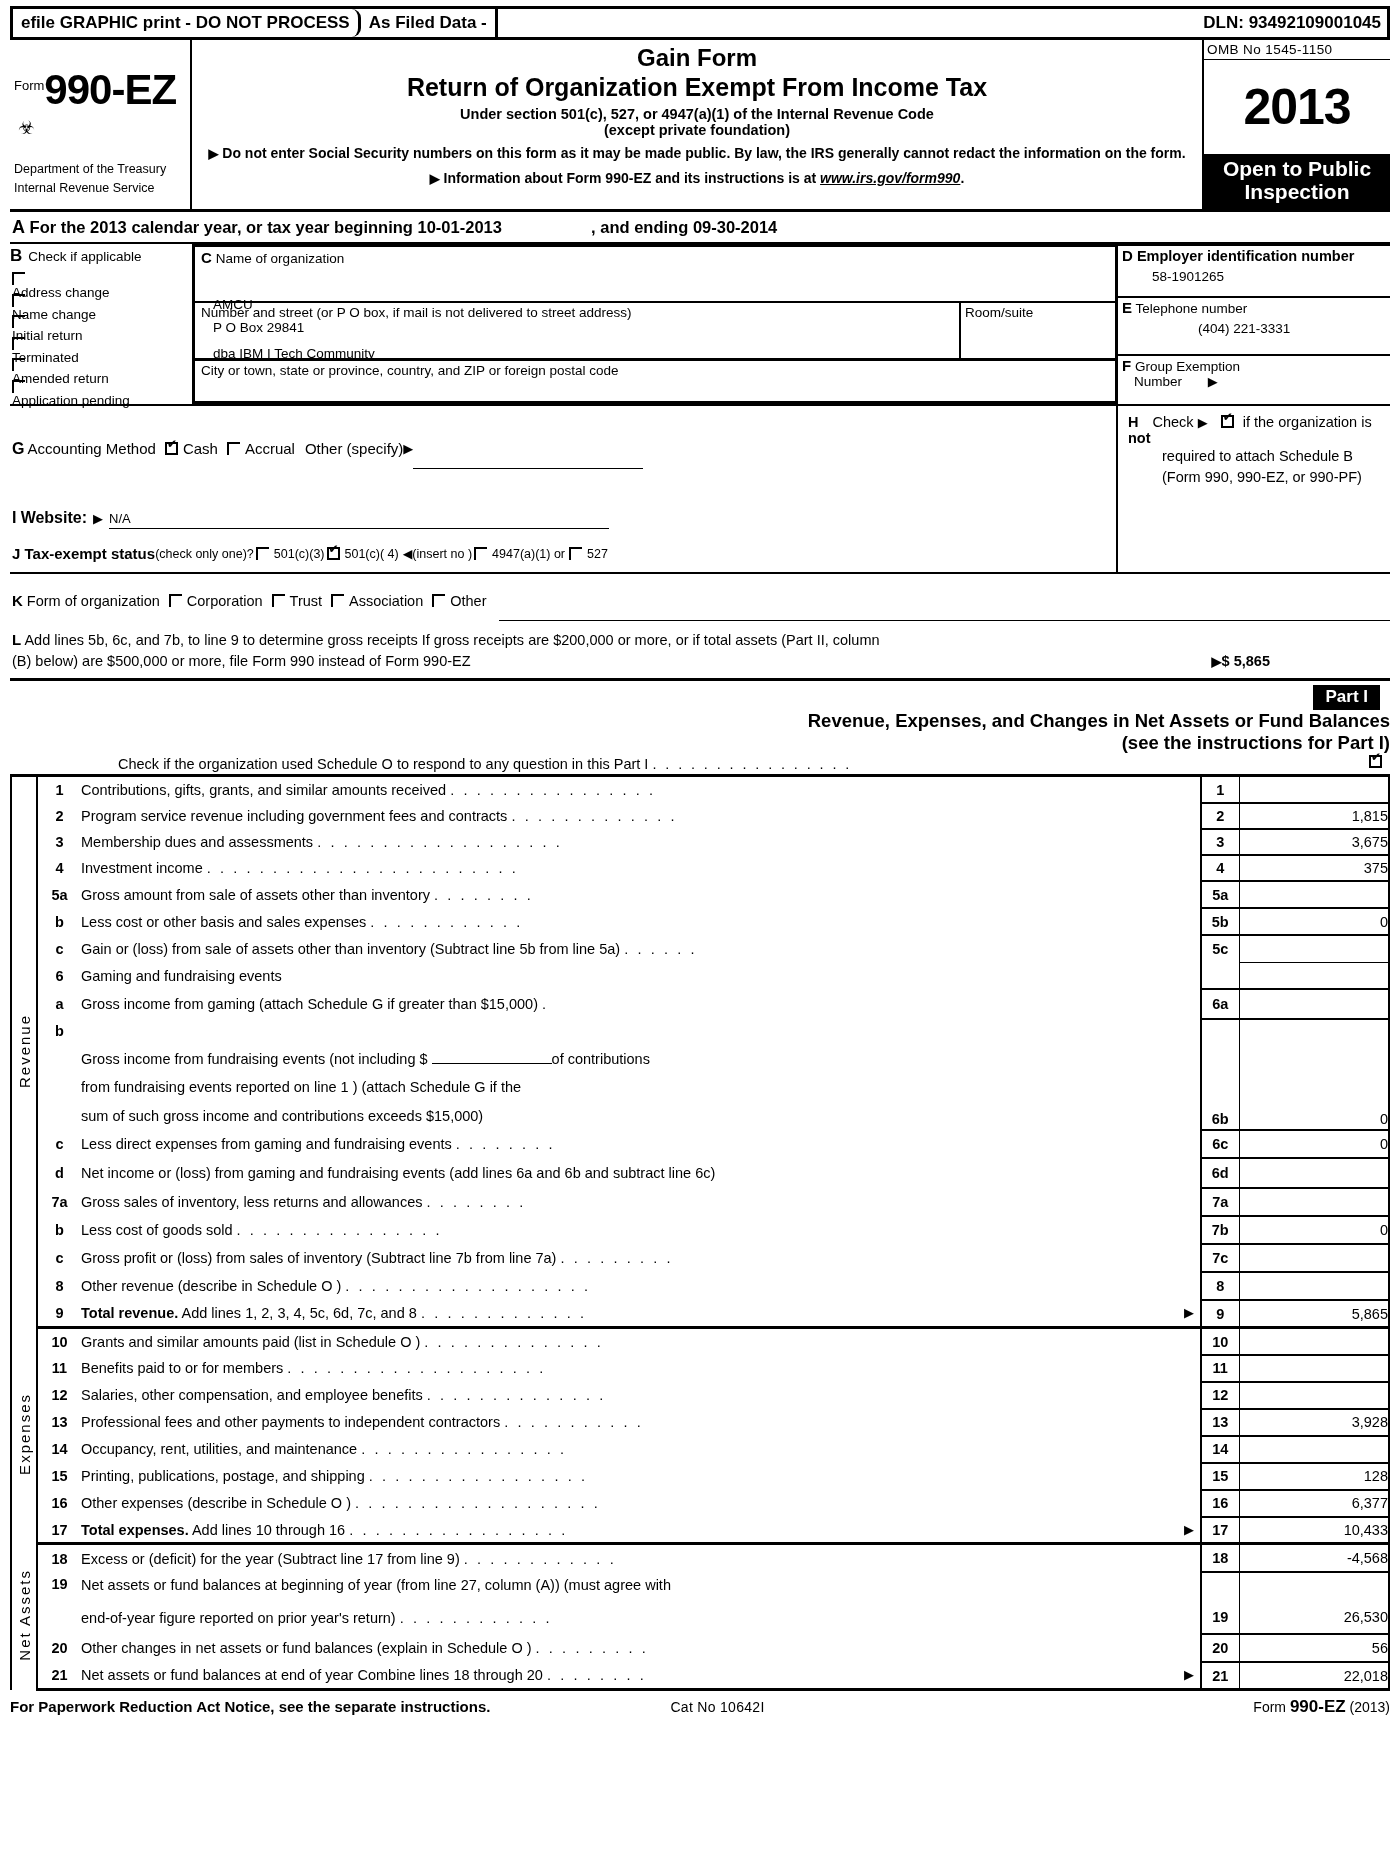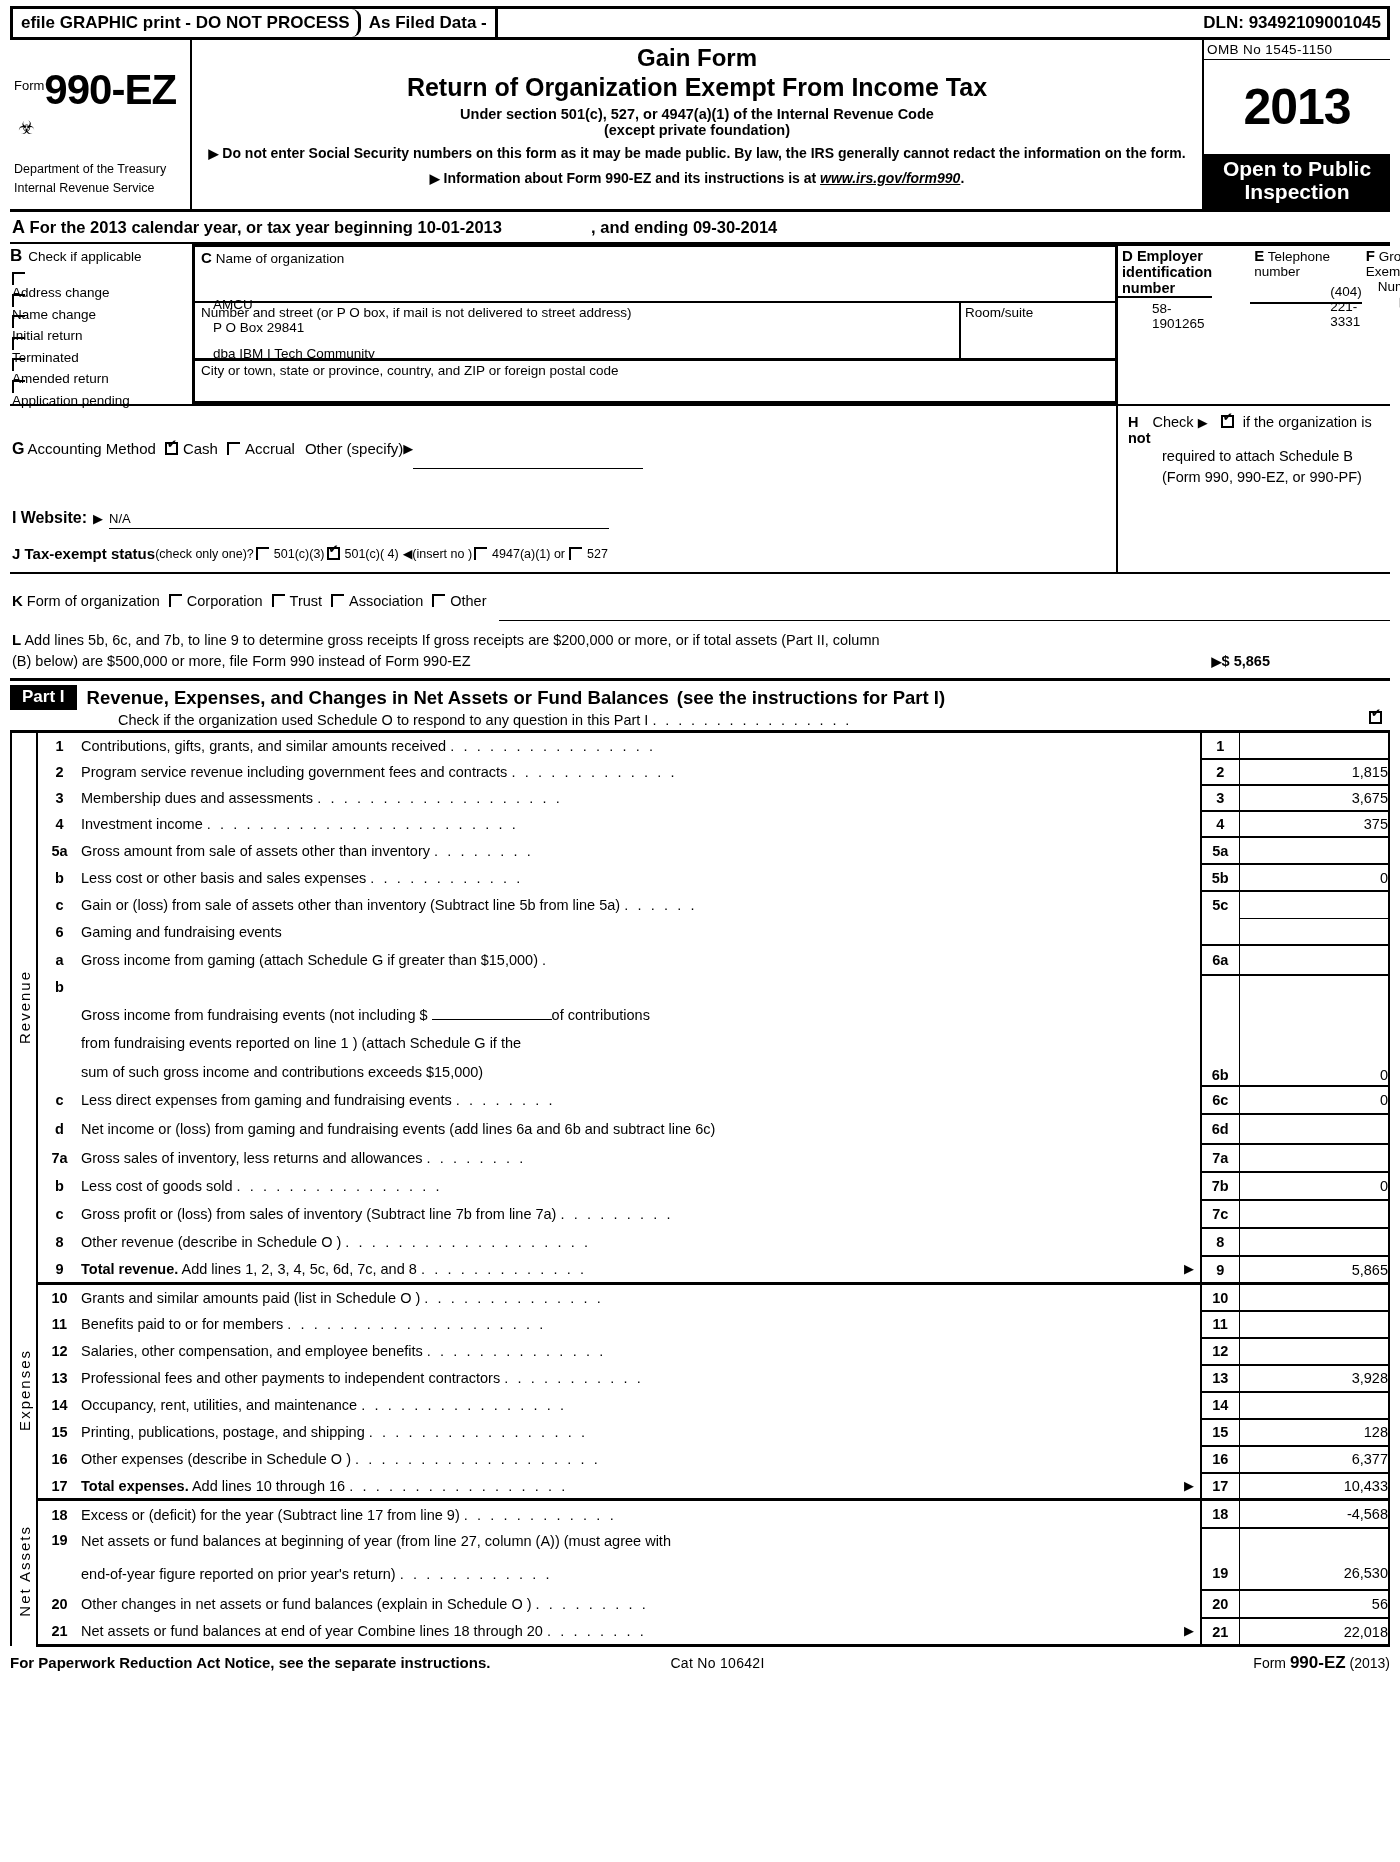--- a/index.html
+++ b/index.html
@@ -71,24 +71,24 @@
   .bcd-name .v { font-size: 13.5px; padding-left: 12px; line-height: 1.4; margin-top: 30px; }
   .bcd-street { display: flex; height: 58px; border-bottom: 3px solid #000; }
   .bcd-street .s1 { flex: 1; padding: 2px 0 0 6px; border-right: 2px solid #000; }
   .bcd-street .s1 .h { font-size: 13.5px; }
   .bcd-street .s1 .v { font-size: 13.5px; padding-left: 12px; }
   .bcd-street .s2 { width: 154px; padding: 2px 0 0 4px; font-size: 13.5px; }
   .bcd-city { flex: 1; padding: 2px 0 0 6px; }
   .bcd-city .h { font-size: 13.5px; }
   .bcd-city .v { font-size: 13.5px; padding-left: 12px; }
 
-  .bcd-right { width: 272px; display: flex; flex-direction: row; border-top: 2px solid #000; }
+  .bcd-right { width: 272px; display: flex; flex-direction: column; border-top: 2px solid #000; }
   .bcd-right .cell { padding: 1px 0 0 4px; }
   .bcd-right .d { height: 52px; border-bottom: 2px solid #000; }
-  .bcd-right .e { height: 58px; border-bottom: 2px solid #000; margin-left: 38px; }
+  .bcd-right .e { height: 58px; border-bottom: 2px solid #000; }
   .bcd-right .f { flex: 1; }
   .bcd-right .h { font-size: 13.5px; }
   .bcd-right .h b { font-size: 15px; }
   .bcd-right .hb { font-size: 14.5px; font-weight: bold; }
   .bcd-right .hb b { font-size: 15px; }
   .bcd-right .v { font-size: 13.5px; padding-left: 30px; margin-top: 5px; }
   .bcd-right .v.ctr { padding-left: 76px; }
 
   
   .gh { display: flex; border-top: 2px solid #000; }
@@ -111,21 +111,21 @@
   .small { font-size: 12.5px; text-align: right; }
 
   
   .k-row { border-top: 2px solid #000; font-size: 14.5px; display: flex; align-items: center; padding: 6px 0 4px 2px; }
   .k-row .ttl { font-weight: bold; font-size: 15px; margin-right: 4px; }
   .l-row { font-size: 14.5px; padding: 4px 0 6px 2px; line-height: 1.45; border-bottom: 3px solid #000; position: relative; }
   .l-row .ttl { font-weight: bold; font-size: 15px; }
   .l-amt { position: absolute; right: 120px; bottom: 6px; font-weight: bold; }
 
   
-  .part-hdr { display: flex; align-items: center; padding-top: 4px; }
+  .part-hdr { display: flex; align-items: flex-end; padding-top: 4px; flex-direction: column; }
   .part-tag { background: #000; color: #fff; font-weight: bold; font-size: 17px; padding: 2px 12px 3px; margin-right: 10px; }
   .part-ttl { font-weight: bold; font-size: 18.5px; }
   .part-sub { font-size: 14.5px; padding-left: 108px; position: relative; padding-top: 2px; padding-bottom: 2px; }
   .part-sub .dots { letter-spacing: 2.4px; }
   .part-sub .cb { position: absolute; right: 8px; top: 0px; }
   .part-sub-wrap { border-bottom: 3px solid #000; }
 
   
   table.lines { width: 100%; border-collapse: collapse; table-layout: fixed; }
   table.lines td { font-size: 14.5px; vertical-align: middle; padding: 0; }

